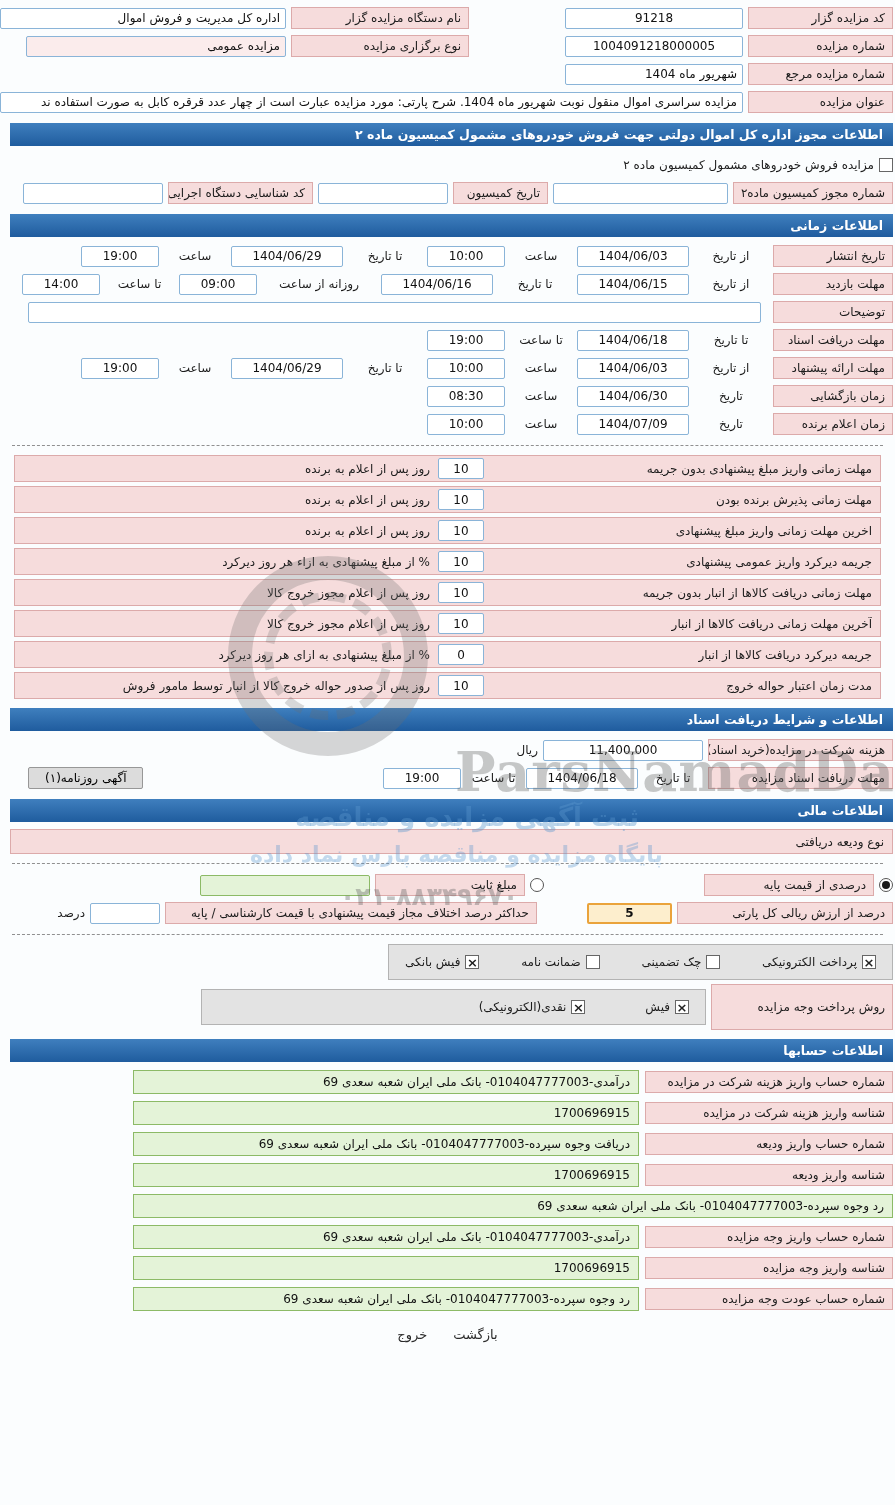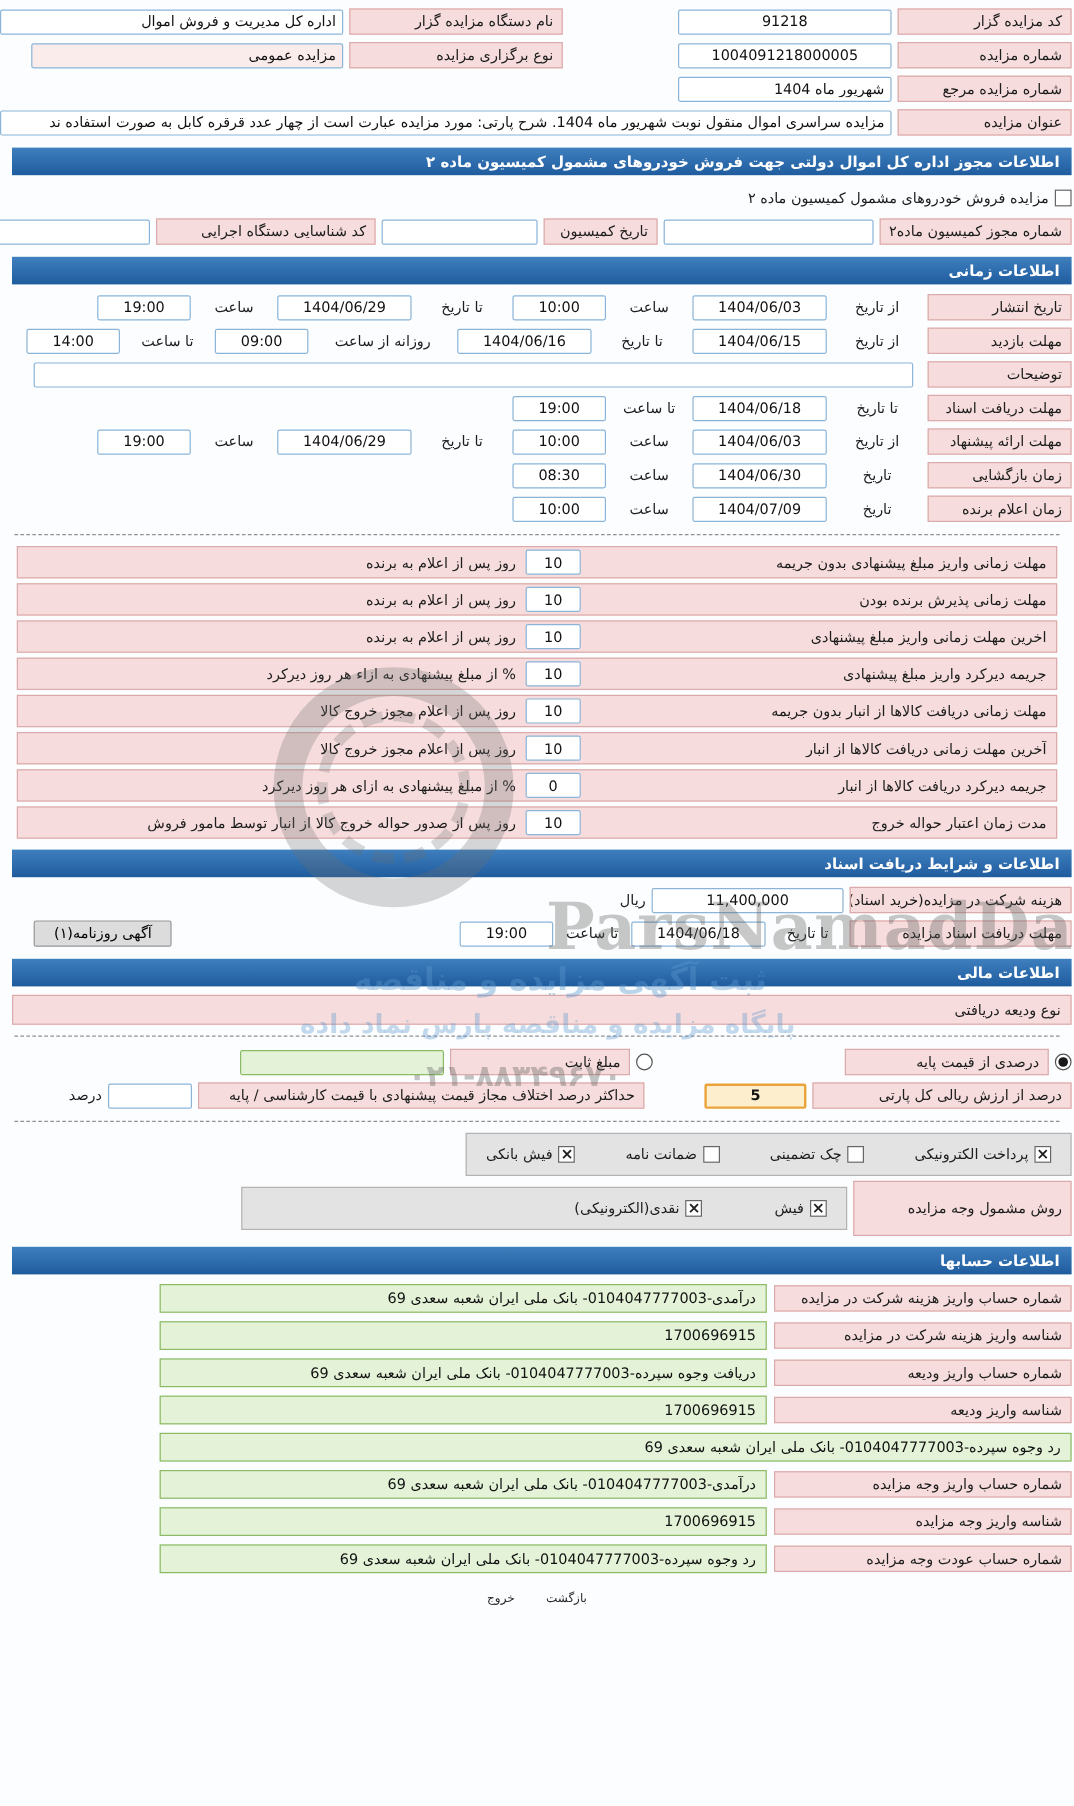--- a/index.html
+++ b/index.html
@@ -34,23 +34,23 @@
 .radio.selected::after{content:"";width:8px;height:8px;border-radius:50%;background:#1a1a1a}
 .panel{background:#e3e3e3;border:1px solid #b3b3b3;display:flex;align-items:center;padding:10px 16px;flex-shrink:0}
 .panel.spread{justify-content:space-between}
 .panel.two{gap:60px}
 .opt{display:flex;align-items:center;gap:5px;white-space:nowrap}
 .btn-grey{background:#dcdcdc;border:1px solid #979797;border-radius:2px;padding:3px 16px;font-family:inherit;font-size:12px;cursor:pointer;margin-right:auto;margin-left:28px;white-space:nowrap}
 .acct-row{display:flex;align-items:center;gap:6px;margin:6px 2px 6px 133px;min-height:25px}
 .acct-label{width:248px}
 .acct-value{flex:1;background:#e4f3d8;border:1px solid #8cba66;height:24px;padding:1px 8px;font-family:inherit;font-size:12px;direction:rtl;text-align:right;min-width:0;color:#111}
 .footer{display:flex;justify-content:center;gap:26px;margin-top:10px;padding:6px 0}
-.footer a{color:#2a2a2a;text-decoration:none;font-size:10px;cursor:pointer}
+.footer a{color:#2a2a2a;text-decoration:none;font-size:13px;cursor:pointer}
 .w46{width:46px}.w48{width:48px}.w55{width:55px}.w60{width:60px}.w70{width:70px}.w78{width:78px}.w85{width:85px}.w95{width:95px}.w100{width:100px}
-.w112{width:112px}.w120{width:120px}.w130{width:130px}.w140{width:140px}.w145{width:145px}.w150{width:150px}.w155{width:183px}
+.w112{width:112px}.w120{width:120px}.w130{width:130px}.w140{width:140px}.w145{width:145px}.w150{width:150px}.w155{width:145px}
 .w160{width:160px}.w165{width:178px}.w170{width:170px}.w175{width:175px}.w182{width:182px}.w185{width:185px}.w190{width:178px}.w193{width:216px}
 .w260{width:260px}.w372{width:372px}.w505{width:505px}
 .sp40{width:40px;flex-shrink:0}.sp86{width:86px;flex-shrink:0}.sp150{width:150px;flex-shrink:0}
 .watermark{position:absolute;inset:0;pointer-events:none;z-index:9}
 .wm-circle{position:absolute;left:228px;top:556px;width:200px;height:200px;border:24px solid rgba(110,110,110,.28);border-radius:50%}
 .wm-circle::before{content:"";position:absolute;inset:12px;border:9px dashed rgba(110,110,110,.25);border-radius:50%}
 .wm-brand{position:absolute;left:455px;top:740px;font-size:54px;font-weight:bold;letter-spacing:1px;color:rgba(95,95,95,.34);font-family:"DejaVu Serif",serif}
 .wm-fa1{position:absolute;left:295px;top:802px;font-size:26px;font-weight:bold;color:rgba(90,150,205,.4)}
 .wm-fa2{position:absolute;left:250px;top:842px;font-size:22px;font-weight:bold;color:rgba(90,150,205,.35)}
 .wm-phone{position:absolute;left:340px;top:882px;font-size:25px;font-weight:bold;letter-spacing:4px;color:rgba(100,100,100,.38);direction:ltr}
@@ -173,21 +173,21 @@
   <div class="band-label">مهلت زمانی پذیرش برنده بودن</div>
   <input class="inp w46" readonly="" value="10" style="">
   <div class="band-suffix">روز پس از اعلام به برنده</div>
 </div>
 <div class="band">
   <div class="band-label">اخرین مهلت زمانی واریز مبلغ پیشنهادی</div>
   <input class="inp w46" readonly="" value="10" style="">
   <div class="band-suffix">روز پس از اعلام به برنده</div>
 </div>
 <div class="band">
-  <div class="band-label">جریمه دیرکرد واریز مبلغ پیشنهادی</div>
+  <div class="band-label">جریمه دیرکرد واریز عمومی پیشنهادی</div>
   <input class="inp w46" readonly="" value="10" style="">
   <div class="band-suffix">% از مبلغ پیشنهادی به ازاء هر روز دیرکرد</div>
 </div>
 <div class="band">
   <div class="band-label">مهلت زمانی دریافت کالاها از انبار بدون جریمه</div>
   <input class="inp w46" readonly="" value="10" style="">
   <div class="band-suffix">روز پس از اعلام مجوز خروج کالا</div>
 </div>
 <div class="band">
   <div class="band-label">آخرین مهلت زمانی دریافت کالاها از انبار</div>
@@ -261,21 +261,21 @@
       <span>ضمانت نامه</span>
     </span>
     <span class="opt">
       <span class="cb checked"></span>
       <span>فیش بانکی</span>
     </span>
   </div>
 </div>
 
 <div class="row">
-  <div class="lbl w182 tall">روش مشمول وجه مزایده</div>
+  <div class="lbl w182 tall">روش پرداخت وجه مزایده</div>
   <div class="panel two w505">
     <span class="opt">
       <span class="cb checked"></span>
       <span>فیش</span>
     </span>
     <span class="opt">
       <span class="cb checked"></span>
       <span>نقدی(الکترونیکی)</span>
     </span>
   </div>

